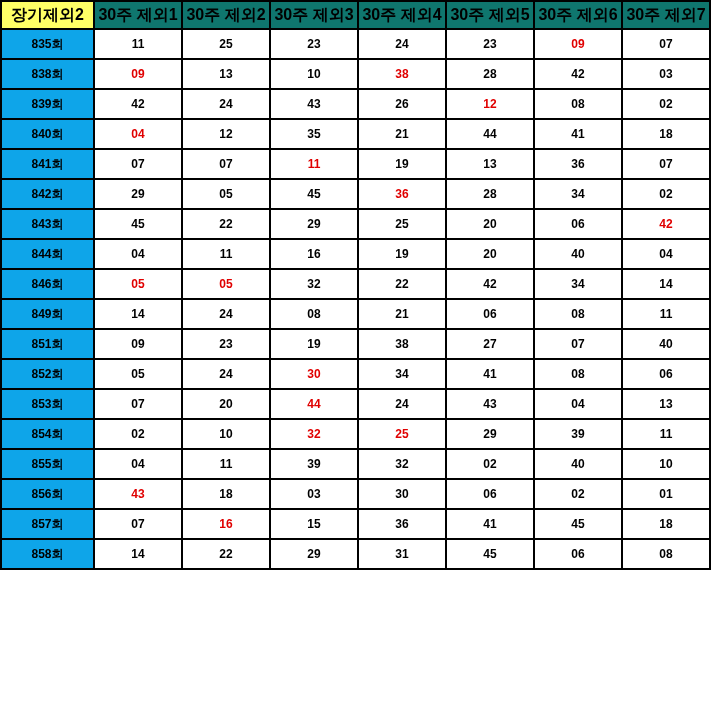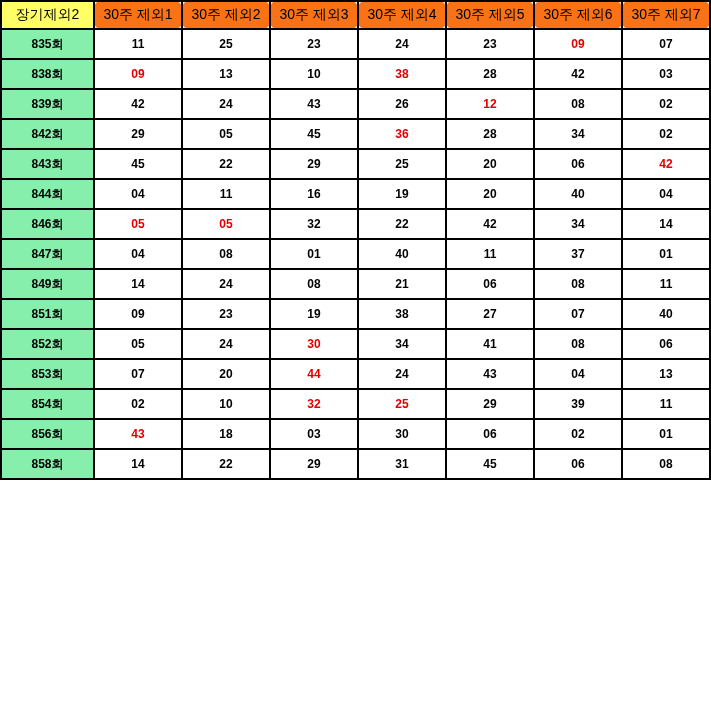--- a/index.html
+++ b/index.html
@@ -28,34 +28,33 @@
     text-align: center;
     vertical-align: middle;
     height: 28px;
     padding: 0;
     font-size: 12px;
     font-weight: bold;
     color: #000;
   }
   table.lotto thead th {
     height: 26px;
-    font-size: 14px;
-    font-weight: normal;
-    border-radius: 7px;
+    font-size: 16px;
+    font-weight: bold;
   }
   .hdr-first {
     background: #ffff66;
     color: #cc00cc;
   }
   .hdr-col {
-    background: #f97316;
+    background: #0f766e;
     color: #000;
   }
   .rowlabel {
-    background: #86efac;
+    background: #0ea5e9;
     color: #000;
     font-size: 12.5px;
   }
   td.num { background: #ffffff; }
   td.num.hl { color: #e00000; }
 </style>
 </head>
 <body>
 
 <table class="lotto">
@@ -106,20 +105,40 @@
         <td class="rowlabel">839회</td>
         <td class="num">42</td>
         <td class="num">24</td>
         <td class="num">43</td>
         <td class="num">26</td>
         <td class="num hl">12</td>
         <td class="num">08</td>
         <td class="num">02</td>
       </tr>
       <tr>
+        <td class="rowlabel">840회</td>
+        <td class="num hl">04</td>
+        <td class="num">12</td>
+        <td class="num">35</td>
+        <td class="num">21</td>
+        <td class="num">44</td>
+        <td class="num">41</td>
+        <td class="num">18</td>
+      </tr>
+      <tr>
+        <td class="rowlabel">841회</td>
+        <td class="num">07</td>
+        <td class="num">07</td>
+        <td class="num hl">11</td>
+        <td class="num">19</td>
+        <td class="num">13</td>
+        <td class="num">36</td>
+        <td class="num">07</td>
+      </tr>
+      <tr>
         <td class="rowlabel">842회</td>
         <td class="num">29</td>
         <td class="num">05</td>
         <td class="num">45</td>
         <td class="num hl">36</td>
         <td class="num">28</td>
         <td class="num">34</td>
         <td class="num">02</td>
       </tr>
       <tr>
@@ -146,30 +165,20 @@
         <td class="rowlabel">846회</td>
         <td class="num hl">05</td>
         <td class="num hl">05</td>
         <td class="num">32</td>
         <td class="num">22</td>
         <td class="num">42</td>
         <td class="num">34</td>
         <td class="num">14</td>
       </tr>
       <tr>
-        <td class="rowlabel">847회</td>
-        <td class="num">04</td>
-        <td class="num">08</td>
-        <td class="num">01</td>
-        <td class="num">40</td>
-        <td class="num">11</td>
-        <td class="num">37</td>
-        <td class="num">01</td>
-      </tr>
-      <tr>
         <td class="rowlabel">849회</td>
         <td class="num">14</td>
         <td class="num">24</td>
         <td class="num">08</td>
         <td class="num">21</td>
         <td class="num">06</td>
         <td class="num">08</td>
         <td class="num">11</td>
       </tr>
       <tr>
@@ -206,30 +215,50 @@
         <td class="rowlabel">854회</td>
         <td class="num">02</td>
         <td class="num">10</td>
         <td class="num hl">32</td>
         <td class="num hl">25</td>
         <td class="num">29</td>
         <td class="num">39</td>
         <td class="num">11</td>
       </tr>
       <tr>
+        <td class="rowlabel">855회</td>
+        <td class="num">04</td>
+        <td class="num">11</td>
+        <td class="num">39</td>
+        <td class="num">32</td>
+        <td class="num">02</td>
+        <td class="num">40</td>
+        <td class="num">10</td>
+      </tr>
+      <tr>
         <td class="rowlabel">856회</td>
         <td class="num hl">43</td>
         <td class="num">18</td>
         <td class="num">03</td>
         <td class="num">30</td>
         <td class="num">06</td>
         <td class="num">02</td>
         <td class="num">01</td>
       </tr>
       <tr>
+        <td class="rowlabel">857회</td>
+        <td class="num">07</td>
+        <td class="num hl">16</td>
+        <td class="num">15</td>
+        <td class="num">36</td>
+        <td class="num">41</td>
+        <td class="num">45</td>
+        <td class="num">18</td>
+      </tr>
+      <tr>
         <td class="rowlabel">858회</td>
         <td class="num">14</td>
         <td class="num">22</td>
         <td class="num">29</td>
         <td class="num">31</td>
         <td class="num">45</td>
         <td class="num">06</td>
         <td class="num">08</td>
       </tr>
     </tbody>

